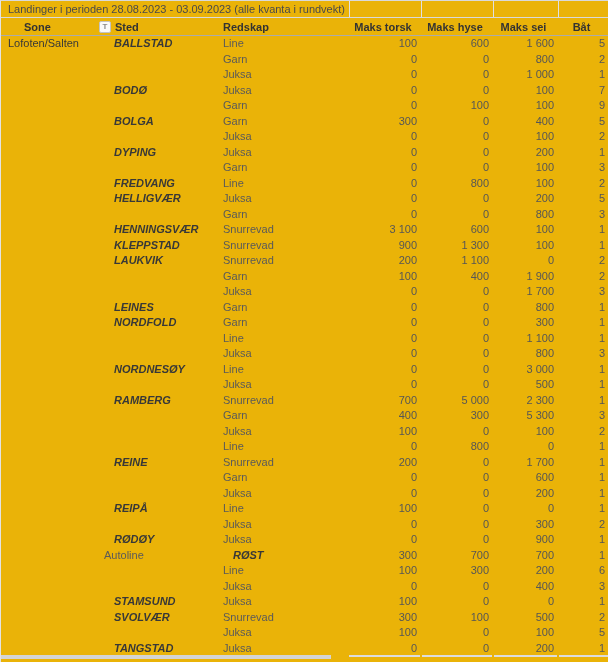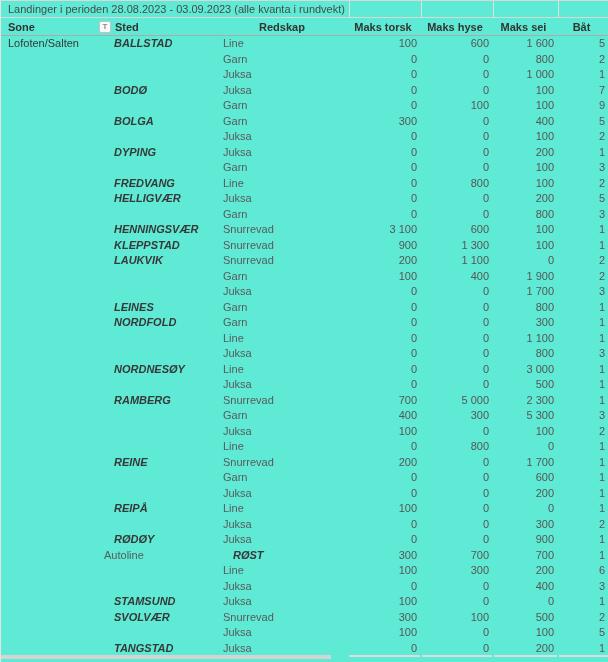--- a/index.html
+++ b/index.html
@@ -1,20 +1,20 @@
 <!DOCTYPE html>
 <html><head>
 <meta charset="utf-8">
 <style>
   html,body { margin:0; padding:0; background:#fff; }
   * { box-sizing:border-box; }
   #app {
     width:608px; height:662px;
     font-family:"Liberation Sans","DejaVu Sans",sans-serif;
-    background:#5eead4;
+    background:#eab308;
     border-top:1px solid #d9d9d9;
     border-left:1px solid #e3e3e3;
     overflow:hidden;
     position:relative;
   }
   
   .title-row {
     display:grid;
     grid-template-columns:348px 72px 72px 65px 51px;
     height:17px;
@@ -31,23 +31,23 @@
     display:grid;
     grid-template-columns:96px 119px 133px 72px 72px 65px 51px;
     height:18px;
     border-bottom:1px solid #ababab;
     align-items:center;
   }
   .hcell {
     font-size:11px; font-weight:bold; color:#333;
     white-space:nowrap; overflow:hidden;
   }
-  .h-sone { padding-left:7px; }
+  .h-sone { padding-left:7px;margin-left:16px; }
   .h-sted { display:flex; align-items:center; gap:4px; padding-left:2px; }
-  .h-redskap { padding-left:7px;margin-left:36px; }
+  .h-redskap { padding-left:7px; }
   .h-num { text-align:center; padding-right:4px; }
   .filter-icon {
     width:12px; height:12px; flex:0 0 12px;
     border:1px solid #c3c3c3; border-radius:2px;
     background:#fafafa;
     display:inline-flex; align-items:center; justify-content:center;
     font-size:8px; font-weight:bold; color:#8a8a8a;
     line-height:1; cursor:pointer;
   }
   

